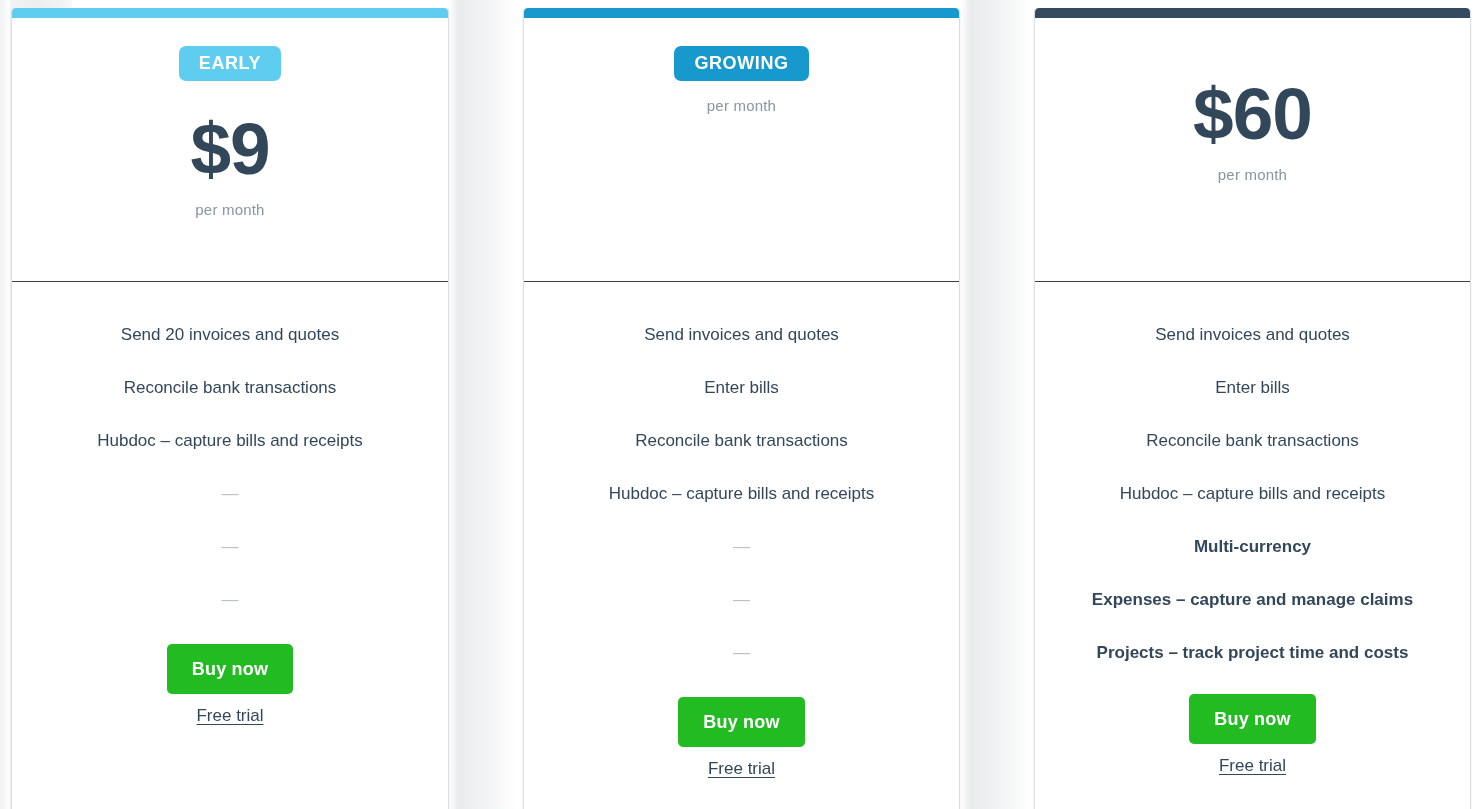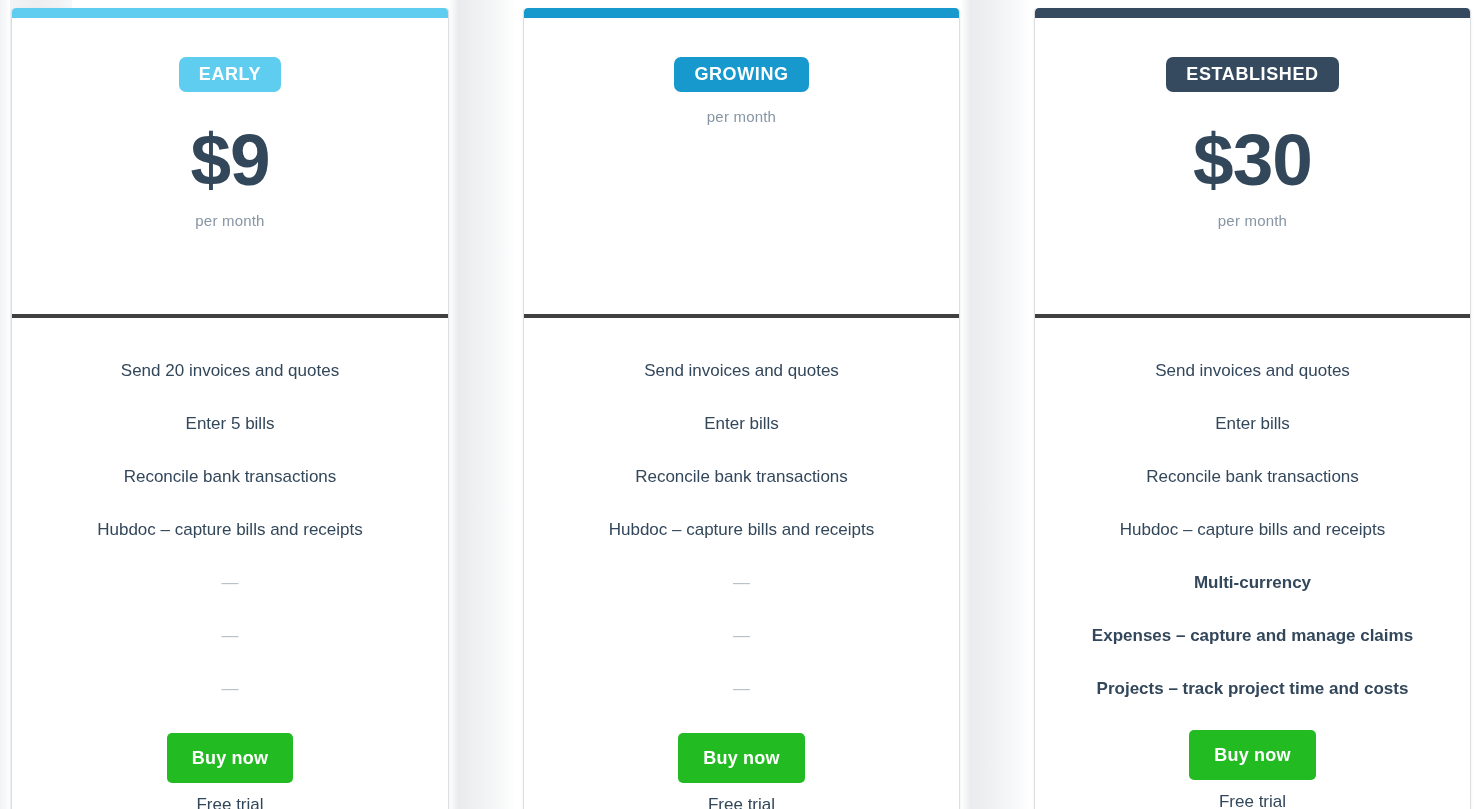--- a/index.html
+++ b/index.html
@@ -63,24 +63,24 @@
   .card-2 { left: 523px;  width: 437px; height: 830px; }
   .card-3 { left: 1034px; width: 437px; height: 830px; }
 
   .card-accent {
     height: 10px;
     width: 100%;
     border-radius: 4px 4px 0 0;
   }
 
   .card-head {
-    border-bottom: 4px solid #404040;
-    padding-top: 39px;
+    border-bottom: 1px solid #404040;
+    padding-top: 28px;
     padding-bottom: 0;
-    height: 300px;
+    height: 264px;
     text-align: center;
   }
 
   .plan-badge {
     display: inline-block;
     color: #ffffff;
     font-size: 18px;
     font-weight: bold;
     letter-spacing: 0.6px;
     padding: 8px 20px 9px 20px;
@@ -165,21 +165,20 @@
 
   <div class="card card-1">
     <div class="card-accent" style="background: rgb(94, 205, 240);"></div>
     <div class="card-head">
       <div class="plan-badge" style="background: rgb(94, 205, 240);">EARLY</div>
       <div class="price">$9</div>
       <div class="price-period">per month</div>
     </div>
     <div class="feature-list">
         <div class="feature">Send <b>20</b> invoices and quotes</div>
-        <div class="feature">Enter <b>5</b> bills</div>
         <div class="feature">Reconcile bank transactions</div>
         <div class="feature">Hubdoc – capture bills and receipts</div>
         <div class="feature is-empty">—</div>
         <div class="feature is-empty">—</div>
         <div class="feature is-empty">—</div>
       </div>
     <div class="card-actions">
       <button class="buy-button">Buy now</button>
       <div><a class="free-trial">Free trial</a></div>
     </div>
@@ -202,22 +201,21 @@
       </div>
     <div class="card-actions">
       <button class="buy-button">Buy now</button>
       <div><a class="free-trial">Free trial</a></div>
     </div>
   </div>
 
   <div class="card card-3">
     <div class="card-accent" style="background: rgb(54, 74, 95);"></div>
     <div class="card-head">
-      <div class="plan-badge" style="background: rgb(54, 74, 95);">ESTABLISHED</div>
-      <div class="price">$30</div>
+      <div class="price">$60</div>
       <div class="price-period">per month</div>
     </div>
     <div class="feature-list">
         <div class="feature">Send invoices and quotes</div>
         <div class="feature">Enter bills</div>
         <div class="feature">Reconcile bank transactions</div>
         <div class="feature">Hubdoc – capture bills and receipts</div>
         <div class="feature is-bold">Multi-currency</div>
         <div class="feature is-bold">Expenses – capture and manage claims</div>
         <div class="feature is-bold">Projects – track project time and costs</div>

